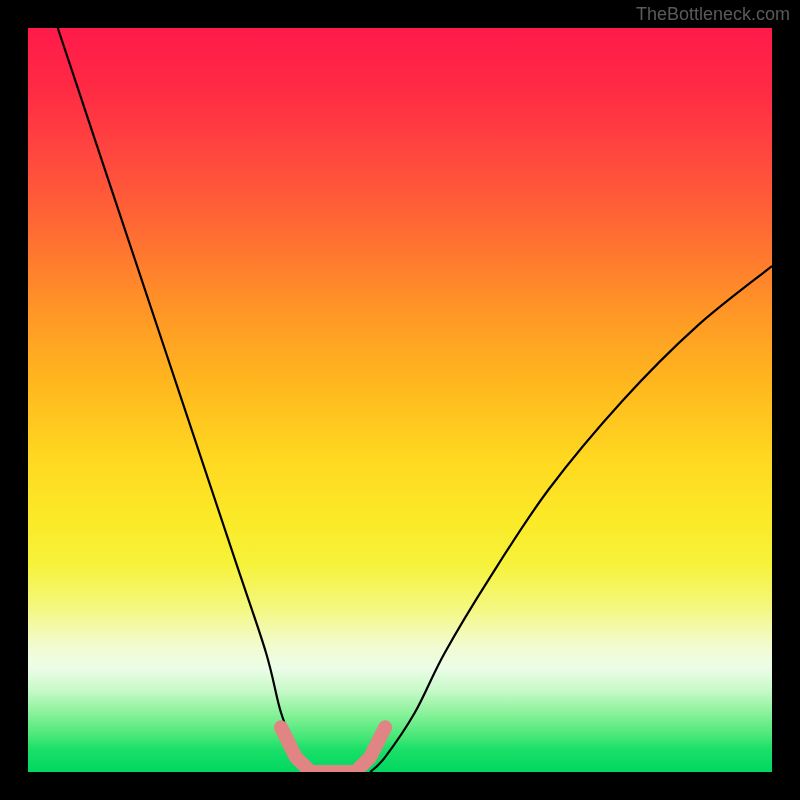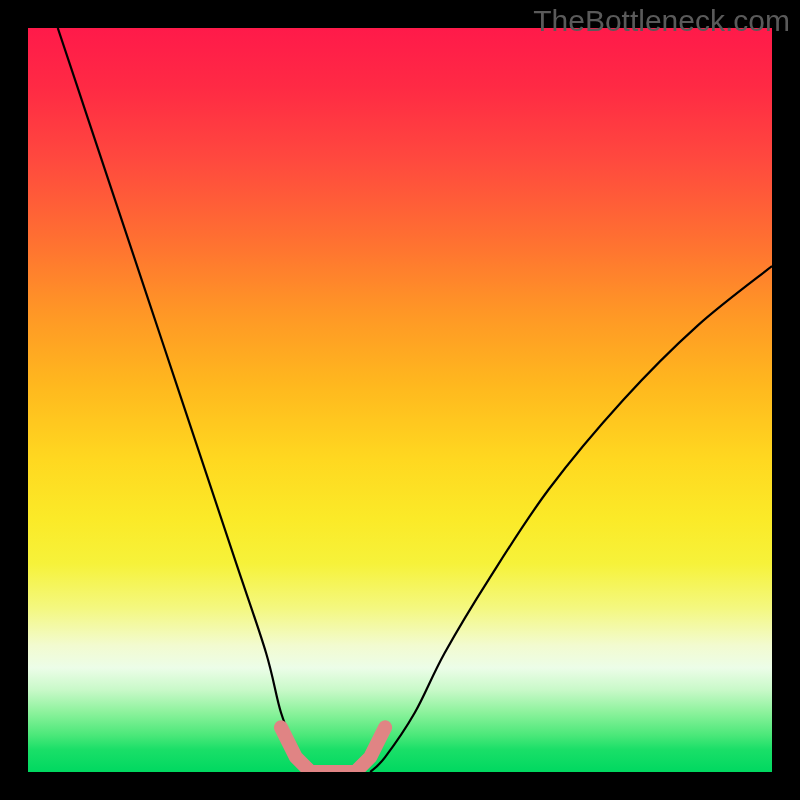--- a/index.html
+++ b/index.html
@@ -9,21 +9,21 @@
     height: 800px;
     background: #000;
     position: relative;
     font-family: Arial, Helvetica, sans-serif;
   }
   .watermark {
     position: absolute;
     top: 4px;
     right: 10px;
     color: #5a5a5a;
-    font-size: 30px;
+    font-size: 18px;
     font-weight: 500;
     z-index: 10;
   }
   .plot-area {
     position: absolute;
     left: 28px;
     top: 28px;
     width: 744px;
     height: 744px;
     overflow: hidden;

